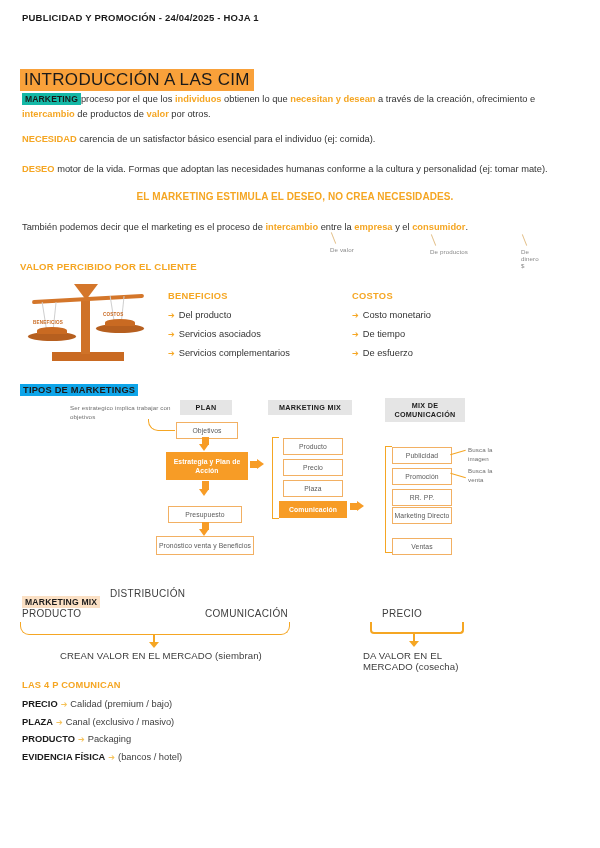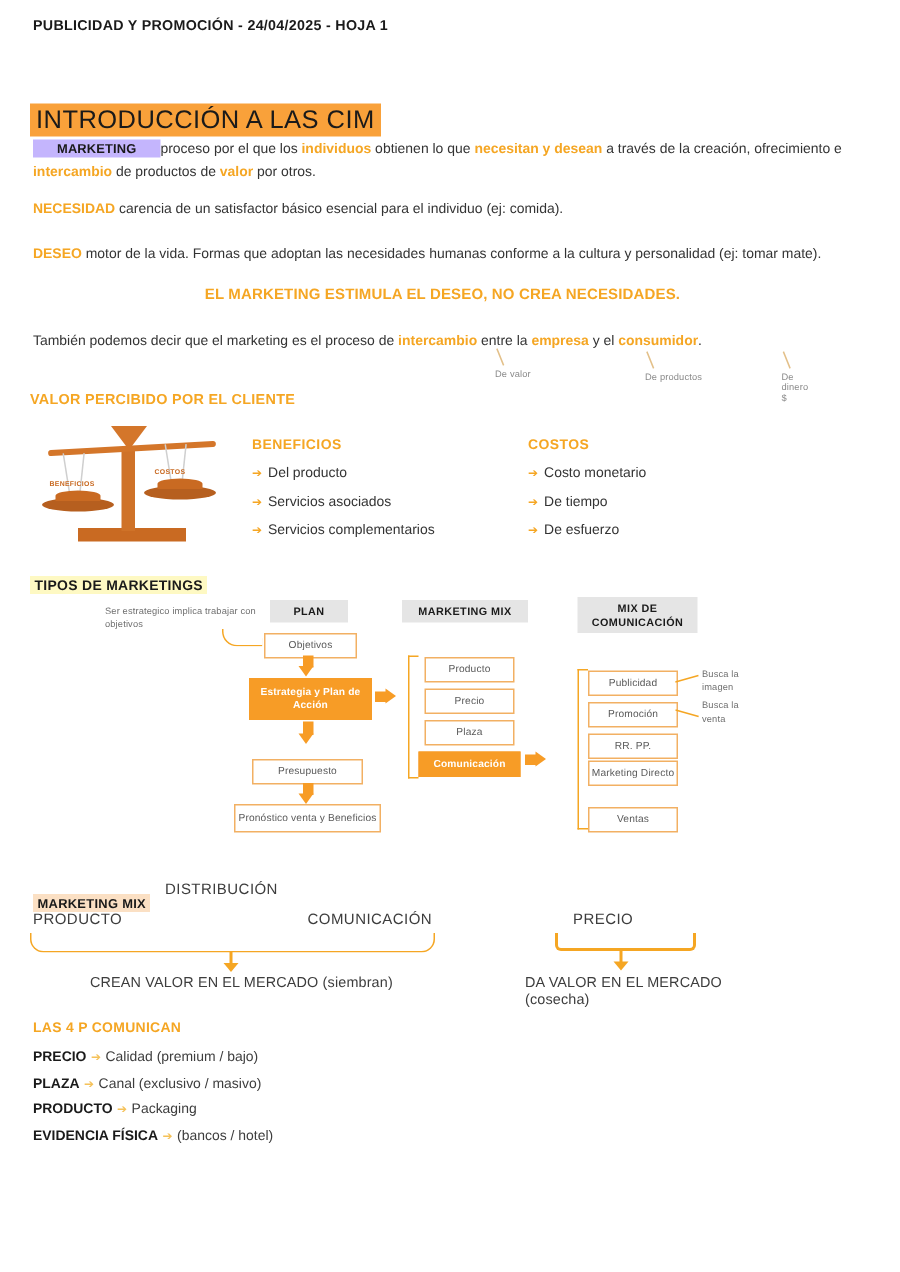--- a/index.html
+++ b/index.html
@@ -33,22 +33,22 @@
     font-size:9.3px;line-height:14.5px;color:#333;
   }
   .p-marketing{top:92px;}
   .p-necesidad{top:132px;}
   .p-deseo{top:162px;}
   .p-estimula{top:190px;width:546px;text-align:center;
     font-size:10px;font-weight:bold;color:#f5a623;letter-spacing:.1px;}
   .p-intercambio{top:220px;}
 
   .tag-marketing{
-    background:#c4b5fd;font-weight:bold;font-size:8.6px;
-    padding:1px 16px;letter-spacing:.1px;color:#1a1a1a;
+    background:#14b8a6;font-weight:bold;font-size:8.6px;
+    padding:1px 3px;letter-spacing:.1px;color:#1a1a1a;
   }
 
   
   .annot{
     position:absolute;font-size:6.2px;color:#8a8a8a;letter-spacing:.1px;
   }
   .annot-1{left:330px;top:246px;}
   .annot-2{left:430px;top:248px;}
   .annot-3{left:521px;top:248px;}
   .annot-line{position:absolute;width:1px;background:#e3c089;}
@@ -88,21 +88,21 @@
   .col-head{position:absolute;font-size:9.3px;font-weight:bold;color:#f5a623;letter-spacing:.3px;}
   .ch-ben{left:168px;top:291px;}
   .ch-cos{left:352px;top:291px;}
   .bullets{position:absolute;font-size:9.3px;line-height:19px;color:#333;}
   .bl-ben{left:168px;top:306px;}
   .bl-cos{left:352px;top:306px;}
   .bullets .ar{color:#f5a623;font-size:8px;margin-right:4px;}
 
   
   .tm-head{position:absolute;left:20px;top:384px;font-size:9.3px;font-weight:bold;
-     color:#1a1a1a;letter-spacing:.2px;background:#fef9c3;padding:1px 3px;}
+     color:#1a1a1a;letter-spacing:.2px;background:#0ea5e9;padding:1px 3px;}
 
   .flow{position:absolute;left:0;top:395px;width:600px;height:180px;}
 
   .fhdr{position:absolute;background:#e5e5e5;text-align:center;
      font-size:7.2px;font-weight:bold;color:#1a1a1a;letter-spacing:.3px;
      padding:3px 0;line-height:9px;}
   .fhdr-plan{left:180px;top:5px;width:52px;}
   .fhdr-mix{left:268px;top:5px;width:84px;}
   .fhdr-com{left:385px;top:3px;width:80px;}
 
@@ -188,21 +188,21 @@
     border:2.2px solid #f5a623;border-top:none;
     border-bottom-left-radius:4px;border-bottom-right-radius:4px;
   }
   .brace-r-stem{position:absolute;left:413px;top:632px;width:1.6px;height:10px;background:#f5a623;}
   .brace-r-tip{position:absolute;left:409px;top:641px;width:0;height:0;
     border-left:5px solid transparent;border-right:5px solid transparent;
     border-top:6px solid #f5a623;}
 
   .mm-result{position:absolute;font-size:9.6px;color:#3d3d3d;letter-spacing:.1px;}
   .mr-1{left:60px;top:650px;}
-  .mr-2{left:311px;top:650px;padding-left:39px;}
+  .mr-2{left:324px;top:650px;padding-left:39px;}
 
   
   .p4-head{position:absolute;left:22px;top:680px;font-size:9.3px;font-weight:bold;
      color:#f5a623;letter-spacing:.2px;}
   .p4-list{position:absolute;left:22px;top:696px;font-size:9.3px;line-height:16.5px;color:#3d3d3d;}
   .p4-list .k{font-weight:bold;color:#1a1a1a;}
   .p4-list .ar{color:#f5c25a;font-size:8px;margin:0 3px;}
 </style>
 </head>
 <body>

